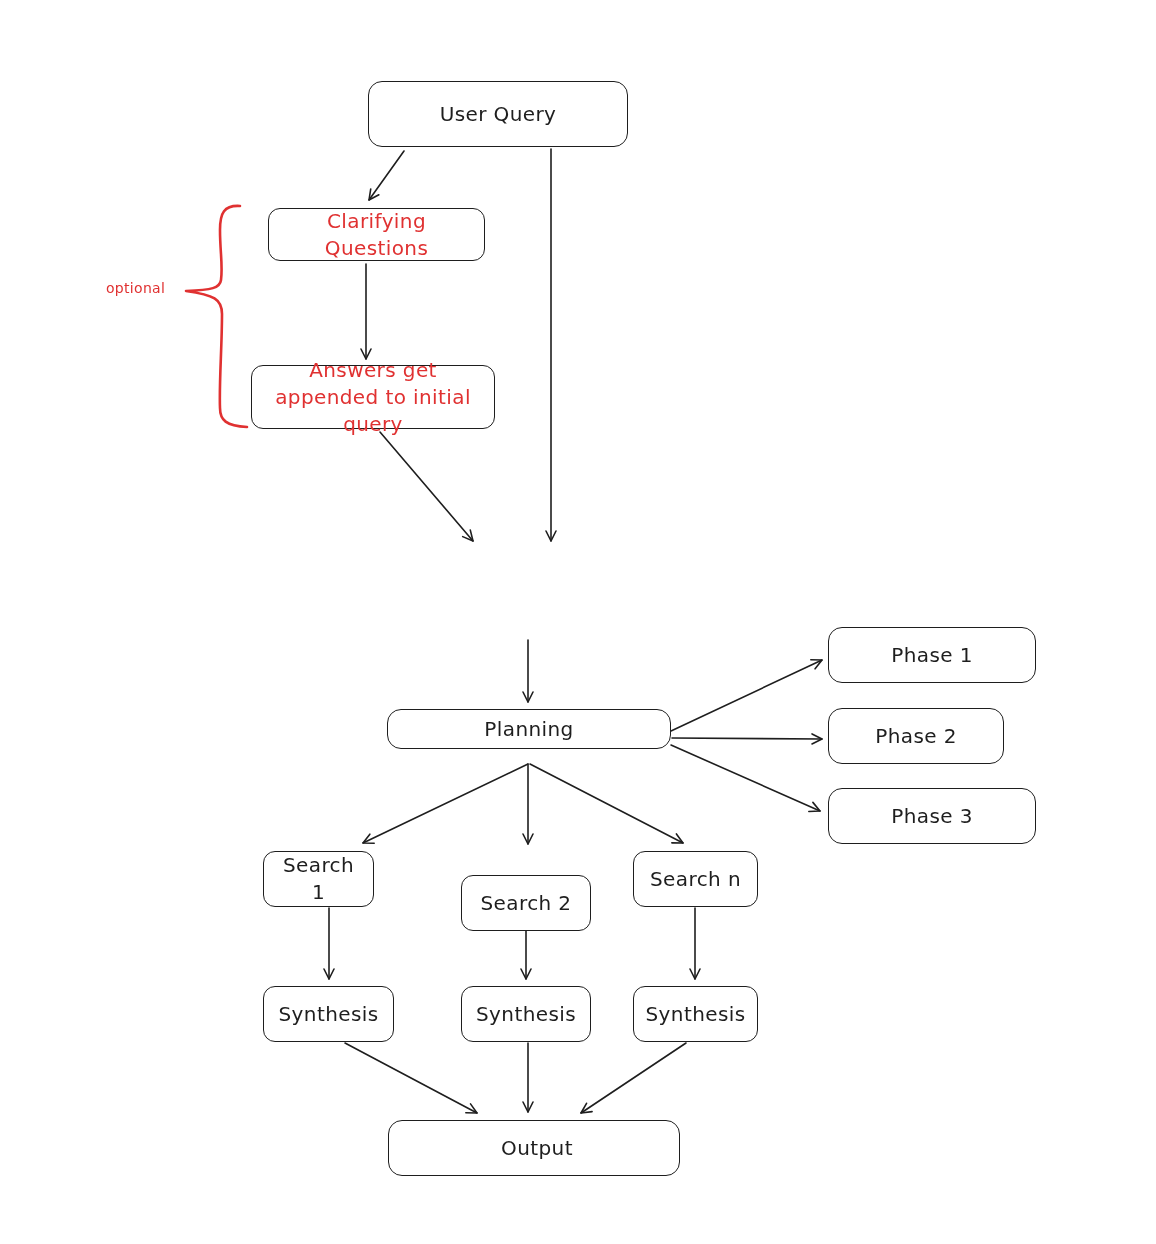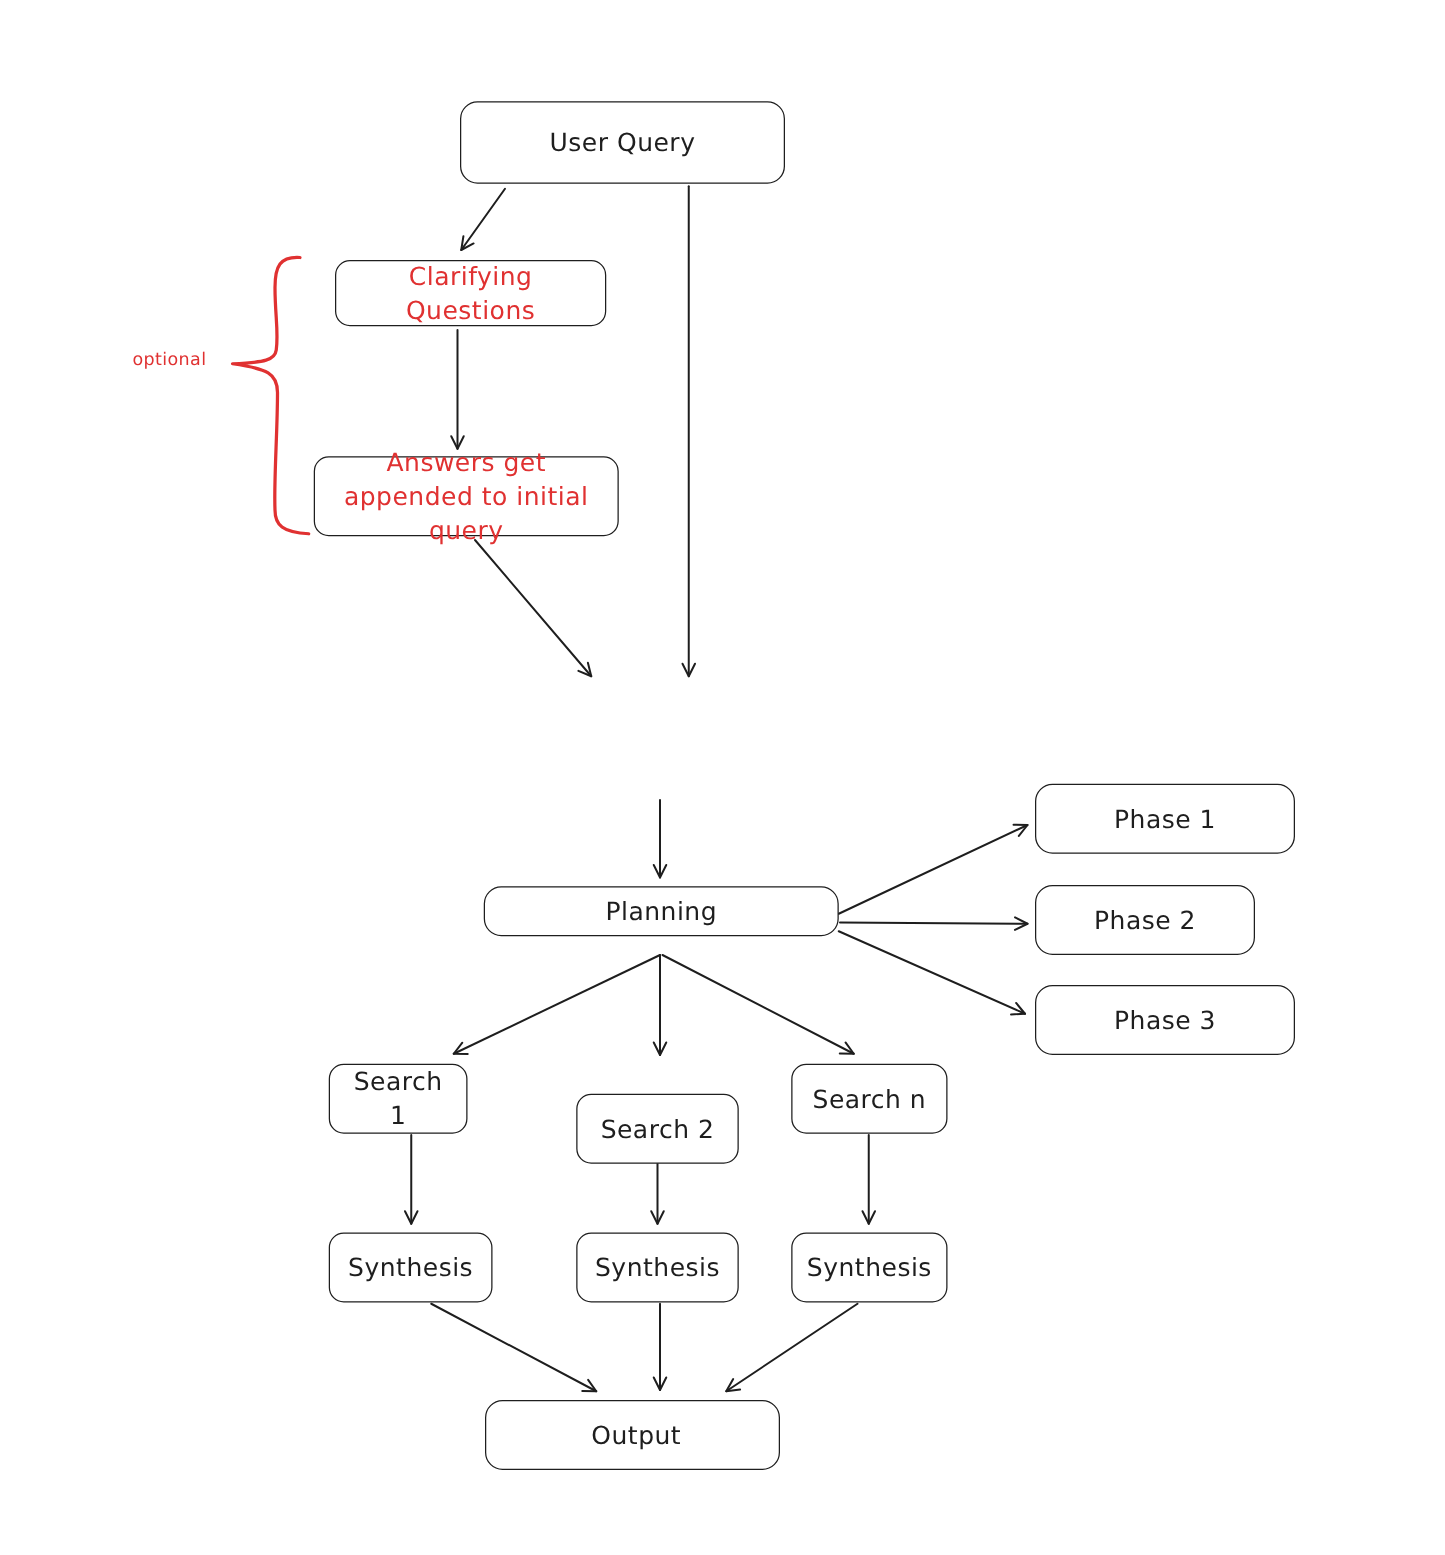--- a/index.html
+++ b/index.html
@@ -142,17 +142,17 @@
   </div>
 
   <div class="node" style="left:461px; top:986px; width:130px; height:56px; border-radius:12px;">
     <span>Synthesis</span>
   </div>
 
   <div class="node" style="left:633px; top:986px; width:125px; height:56px; border-radius:12px;">
     <span>Synthesis</span>
   </div>
 
-  <div class="node" style="left:388px; top:1120px; width:236px; height:56px;padding-left:16px;">
+  <div class="node" style="left:388px; top:1120px; width:292px; height:56px;padding-left:16px;">
     <span>Output</span>
   </div>
 
 </div>
 
 </body></html>

